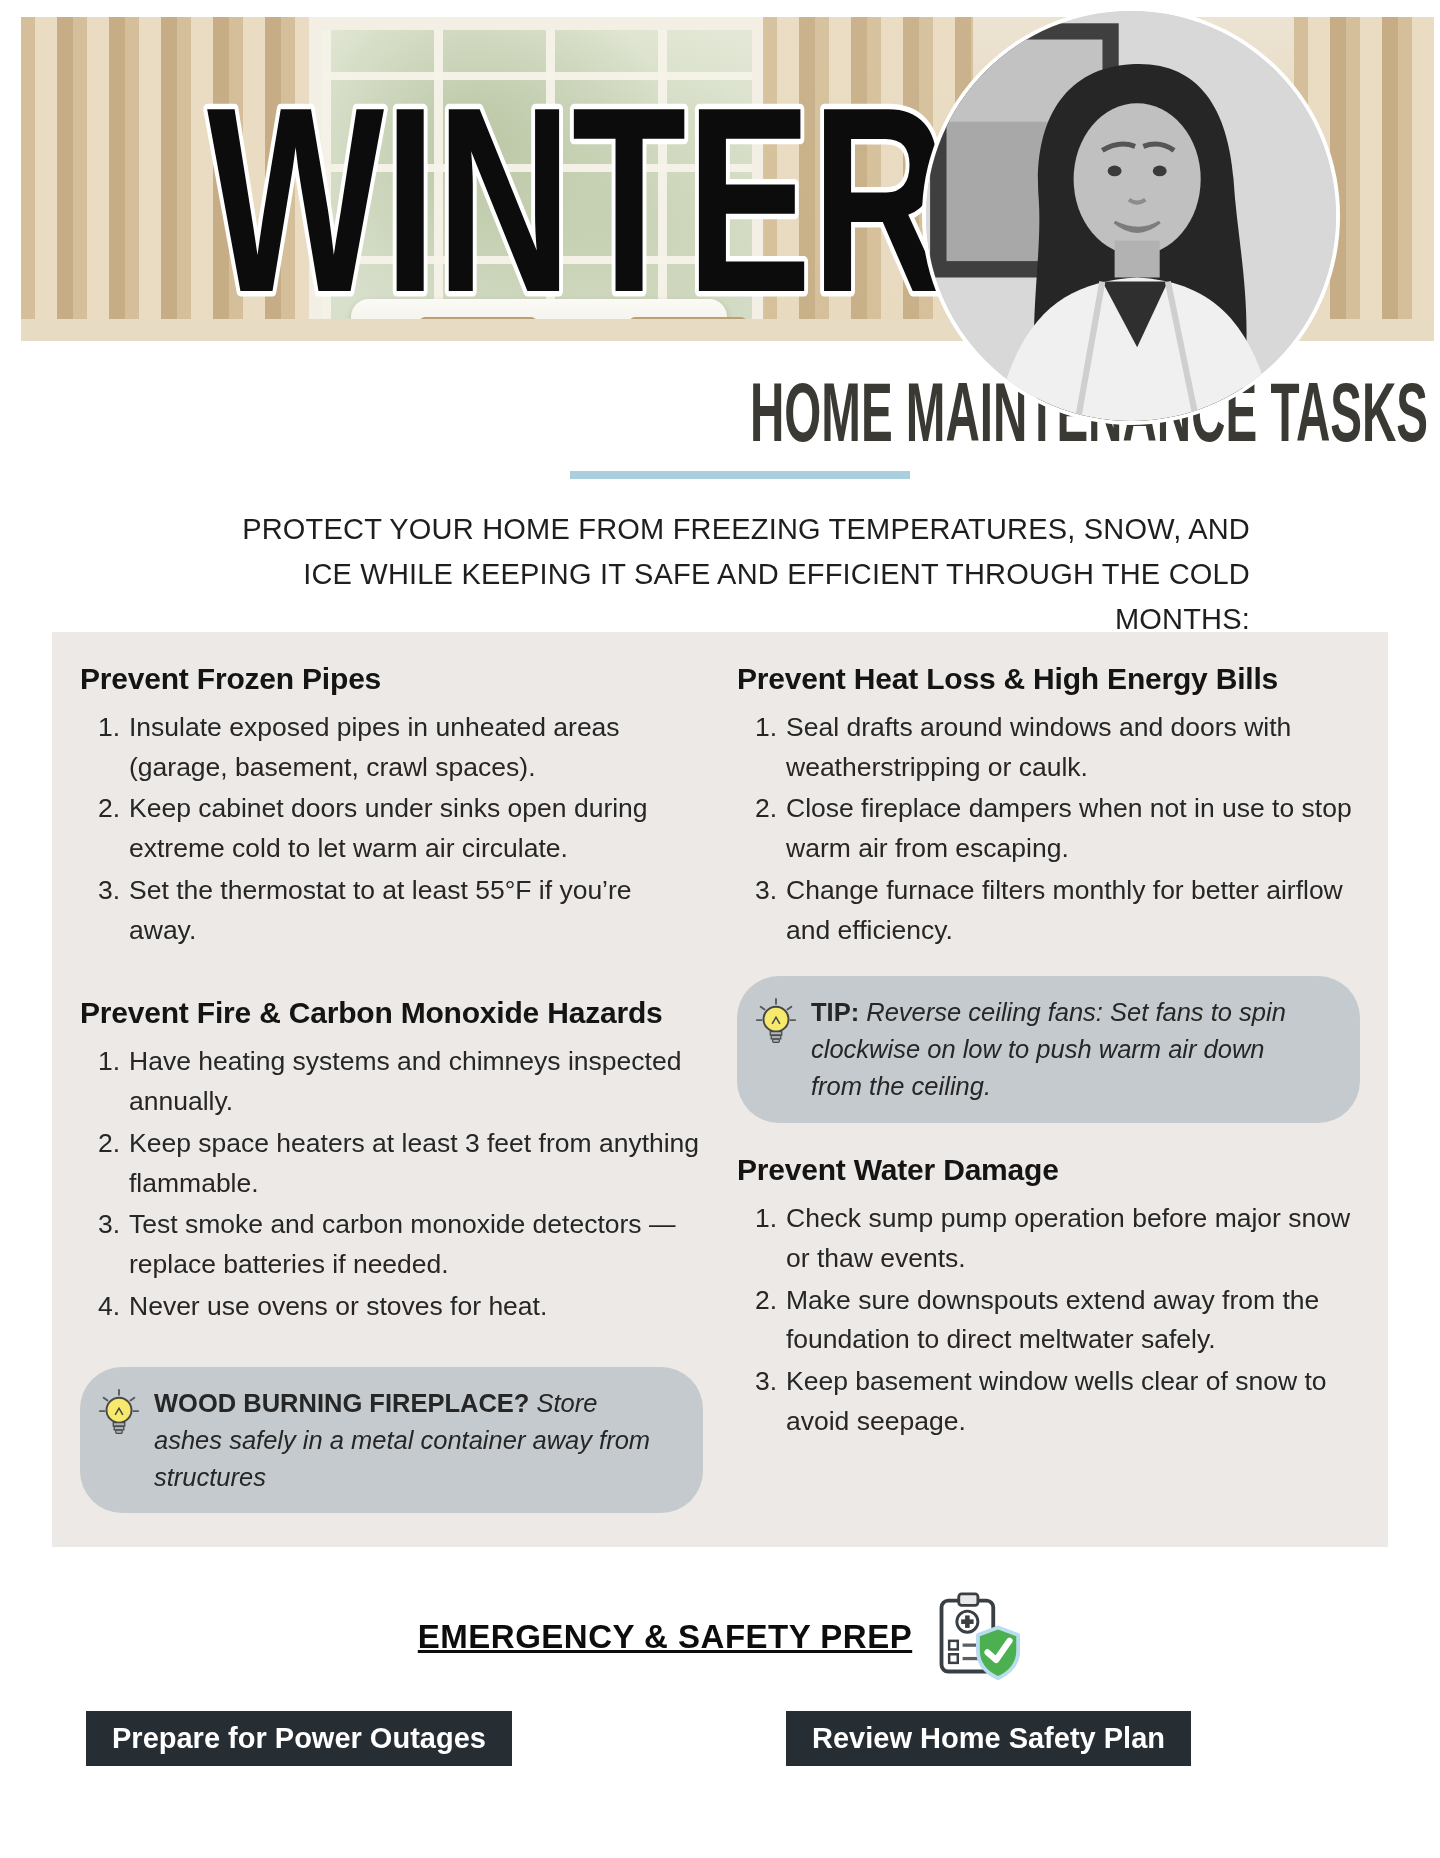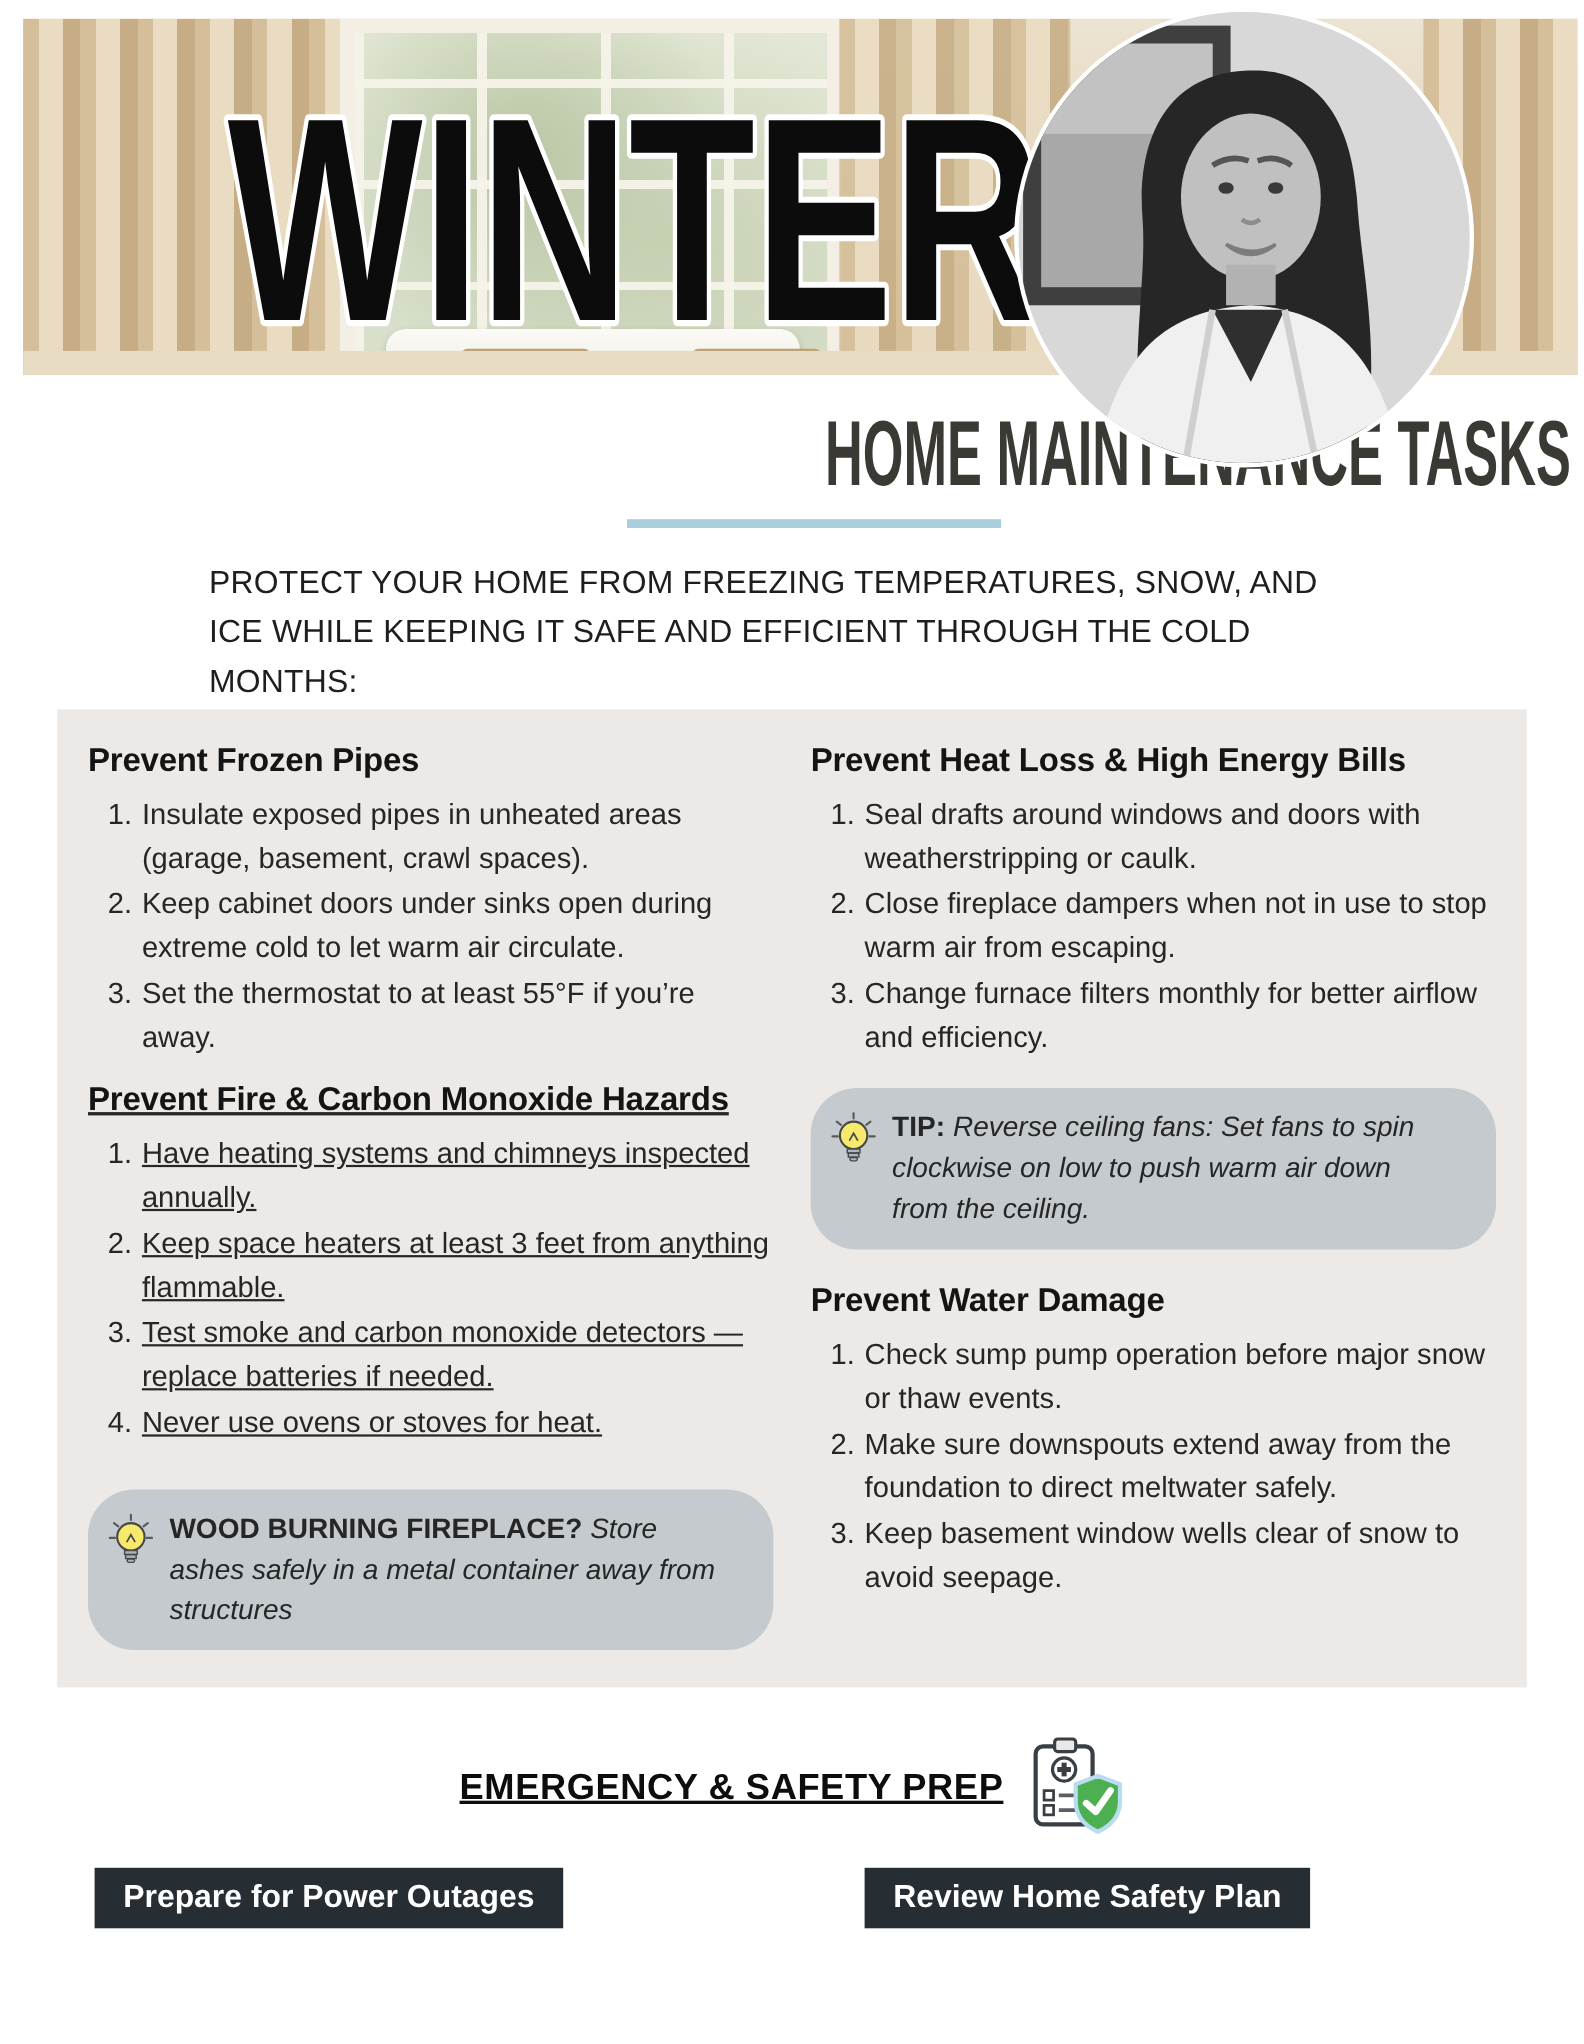--- a/index.html
+++ b/index.html
@@ -38,32 +38,32 @@
 
   .winter-svg{position:absolute;left:178px;top:76px;z-index:2;}
 
   .portrait{position:absolute;left:901px;top:-10px;width:418px;height:418px;border-radius:50%;
     border:4px solid #ffffff;box-sizing:border-box;overflow:hidden;z-index:3;background:#d7d7d7;}
   .portrait svg{display:block;width:100%;height:100%;}
 
   
   .title-block{margin-top:38px;text-align:right;padding-left:39px;}
   .title-underline{width:340px;height:8px;margin:12px auto 0;background:var(--title-underline,#A9CEDC);}
-  .intro{max-width:1060px;margin:28px auto 12px;text-align:left;font-size:29px;line-height:1.55;
+  .intro{max-width:1060px;margin:28px auto 0;text-align:right;font-size:29px;line-height:1.55;
     color:#1e1e1e;letter-spacing:.2px;}
 
   
   .prevention-badge{position:relative;z-index:2;display:block;width:fit-content;margin:28px auto 0;
     background:var(--prevention-badge-bg,#000);color:#fff;font-size:30px;font-weight:700;
     letter-spacing:4px;padding:15px 52px;}
   .prevention-panel{position:relative;z-index:1;width:1336px;margin:-10px auto 0;box-sizing:border-box;
     background:var(--panel-bg,#ECE9E6);padding:30px 28px 34px;display:flex;gap:34px;}
   .prev-col{flex:1 1 0;min-width:0;}
   .prev-col h3{margin:0 0 12px;font-size:30px;font-weight:700;color:#141414;letter-spacing:-.2px;}
-  .prev-group + .prev-group{margin-top:20px;text-decoration:underline;}
+  .prev-group + .prev-group{margin-top:46px;}
   ol.num{counter-reset:li;margin:0;padding:0 0 0 18px;list-style:none;font-size:26.5px;line-height:1.5;}
   ol.num li{counter-increment:li;position:relative;padding-left:31px;margin-bottom:2px;}
   ol.num li::before{content:counter(li) ".";position:absolute;left:0;}
   .tip-pill{display:flex;align-items:flex-start;gap:12px;background:var(--tip-pill-bg,#C4CACD);
     border-radius:42px;padding:18px 39px 18px 16px;font-size:25.5px;line-height:1.45;}
   .tip-pill .bulb{flex:0 0 auto;margin-top:2px;}
   .tip-label{font-weight:700;}
   .tip-text{font-style:italic;}
   .left-tip{margin-top:40px;}
   .right-tip{margin:26px 0 30px;}

